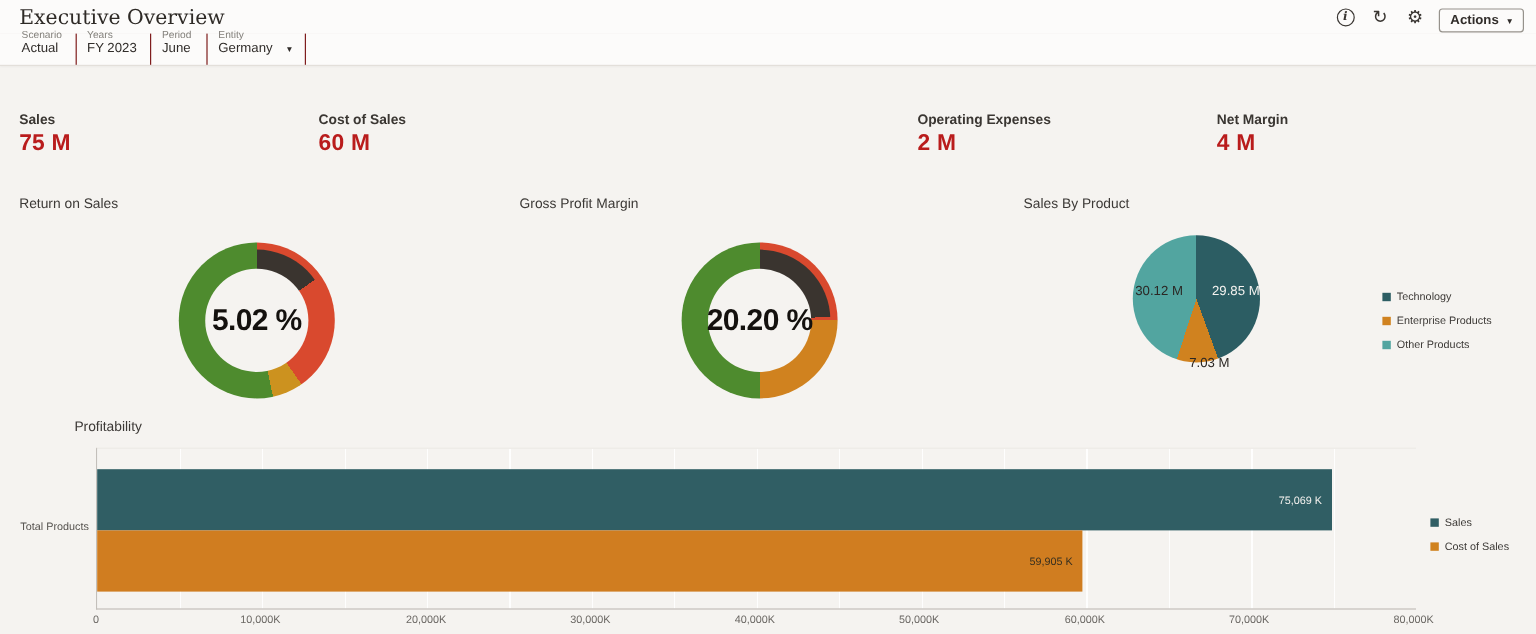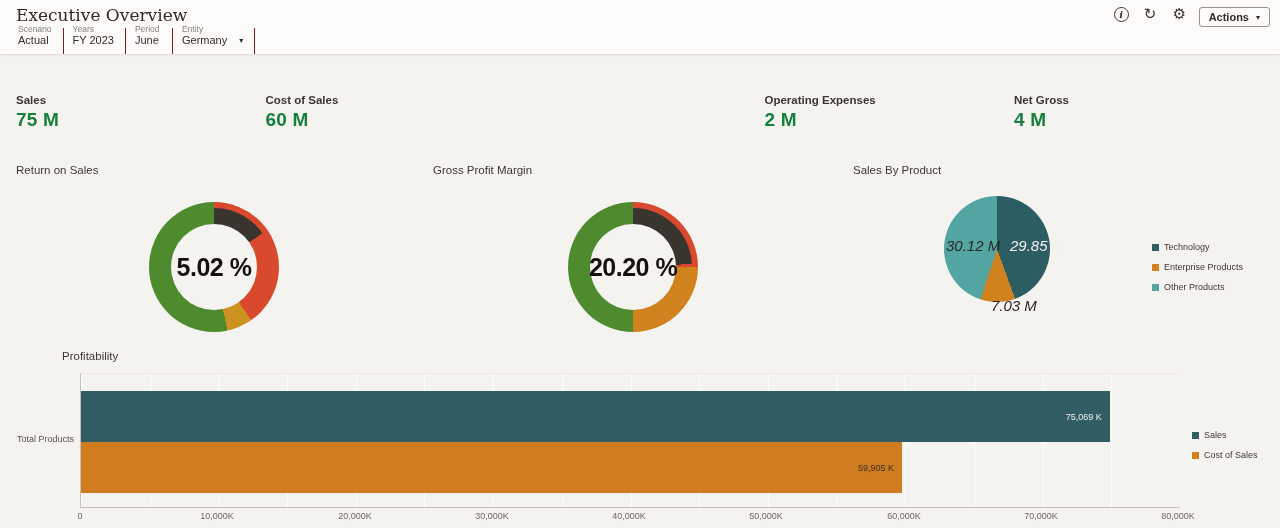--- a/index.html
+++ b/index.html
@@ -20,42 +20,42 @@
   .pov { position:absolute; left:0; top:28px; width:1280px; height:27px; background:#fcfbfa; border-bottom:1px solid #e3dfda; box-shadow:0 1px 2px rgba(0,0,0,.05); display:flex; padding-left:18px; }
   .pov-item { display:flex; flex-direction:column; justify-content:center; padding:0 11px 12px 0; margin-right:9px; border-right:1px solid #7f1d1d; cursor:pointer; min-width:38px; }
   .pov-dim { font-size:8.5px; color:#83807b; line-height:10px; }
   .pov-val { font-size:11px; color:#312d2a; line-height:13px; display:flex; align-items:center; gap:12px; }
   .pov-caret { font-size:8px; color:#312d2a; }
 
   
   .kpi-row { position:absolute; left:16px; top:94px; display:flex; }
   .kpi { width:249.5px; }
   .kpi-label { font-size:11.5px; font-weight:bold; color:#3a3632; }
-  .kpi-value { font-size:19px; font-weight:bold; color:#15803d; margin-top:3px; letter-spacing:.2px; }
+  .kpi-value { font-size:19px; font-weight:bold; color:#b91c1c; margin-top:3px; letter-spacing:.2px; }
 
   
   .sec-title { position:absolute; font-size:11.5px; color:#3c3936; }
 
   
   .gauge { position:absolute; width:130px; height:130px; cursor:pointer; }
   .gauge .ring, .gauge .ind, .gauge .hole { position:absolute; border-radius:50%; }
   .gauge .ring { left:0; top:0; width:130px; height:130px; }
   .gauge .ind { left:6px; top:6px; width:118px; height:118px; }
   .gauge .hole { left:22px; top:22px; width:86px; height:86px; background:#f5f3f0; }
   .gauge .val { position:absolute; left:0; top:0; width:130px; height:130px; display:flex; align-items:center; justify-content:center; font-size:25px; font-weight:bold; color:#14110e; letter-spacing:-.5px; }
   .ring1 { background:conic-gradient(from 0deg, #d9492e 0deg 145deg, #cc921f 145deg 168deg, #4e8b2e 168deg 360deg); }
   .ind1  { background:conic-gradient(from 0deg, #3a342f 0deg 55deg, transparent 55deg 360deg); }
   .ring2 { background:conic-gradient(from 0deg, #d9492e 0deg 90deg, #d0821f 90deg 180deg, #4e8b2e 180deg 360deg); }
   .ind2  { background:conic-gradient(from 0deg, #3a342f 0deg 87deg, transparent 87deg 360deg); }
 
   
   .pie-wrap { position:absolute; left:944px; top:196px; width:140px; height:125px; cursor:pointer; }
   .pie { position:absolute; left:0; top:0; width:106px; height:106px; border-radius:50%;
          background:conic-gradient(from 0deg, #2c5d63 0deg 160deg, #d0821f 160deg 198deg, #52a5a0 198deg 360deg); }
-  .pie-lab { position:absolute; font-size:15px; white-space:nowrap;font-style:italic; }
+  .pie-lab { position:absolute; font-size:11px; white-space:nowrap; }
   .pie-lab.light { color:#f4f2ef; }
   .pie-lab.dark { color:#2b2724; }
 
   .legend { position:absolute; display:flex; flex-direction:column; gap:10px; }
   .leg-row { display:flex; align-items:center; gap:5px; }
   .leg-sq { width:7px; height:7px; }
   .leg-txt { font-size:9px; color:#3c3936; white-space:nowrap; }
 
   
   .plot { position:absolute; left:80px; top:373px; width:1100px; height:135px;
@@ -119,21 +119,21 @@
     <div class="kpi-label">Cost of Sales</div>
     <div class="kpi-value">60 M</div>
   </div>
   <div class="kpi">
   </div>
   <div class="kpi">
     <div class="kpi-label">Operating Expenses</div>
     <div class="kpi-value">2 M</div>
   </div>
   <div class="kpi">
-    <div class="kpi-label">Net Gross</div>
+    <div class="kpi-label">Net Margin</div>
     <div class="kpi-value">4 M</div>
   </div>
 </div>
 
 <div class="sec-title" style="left:16px; top:164px;">Return on Sales</div>
 <div class="sec-title" style="left:433px; top:164px;">Gross Profit Margin</div>
 <div class="sec-title" style="left:853px; top:164px;">Sales By Product</div>
 
 <div class="gauge" style="left:149px; top:202px;">
   <div class="ring ring1"></div>

